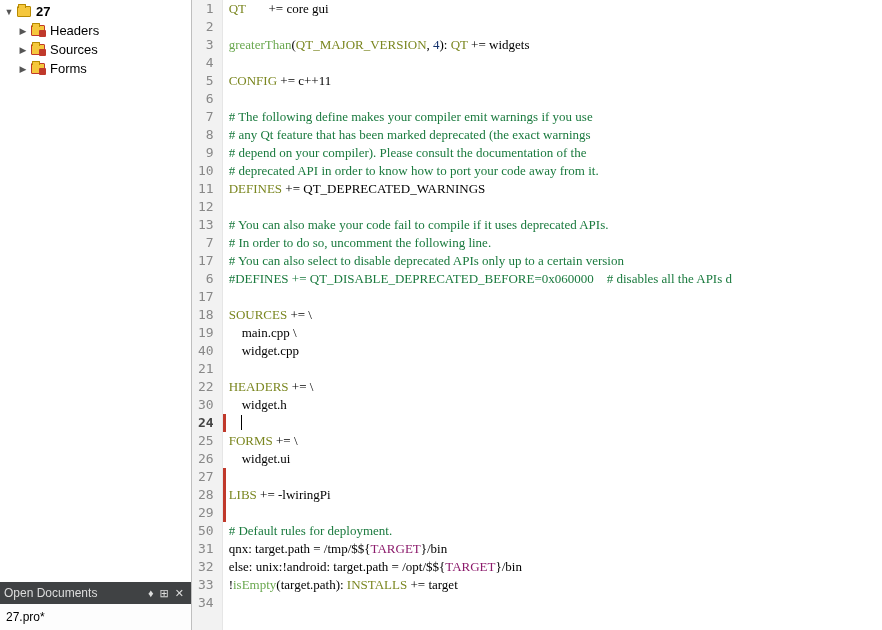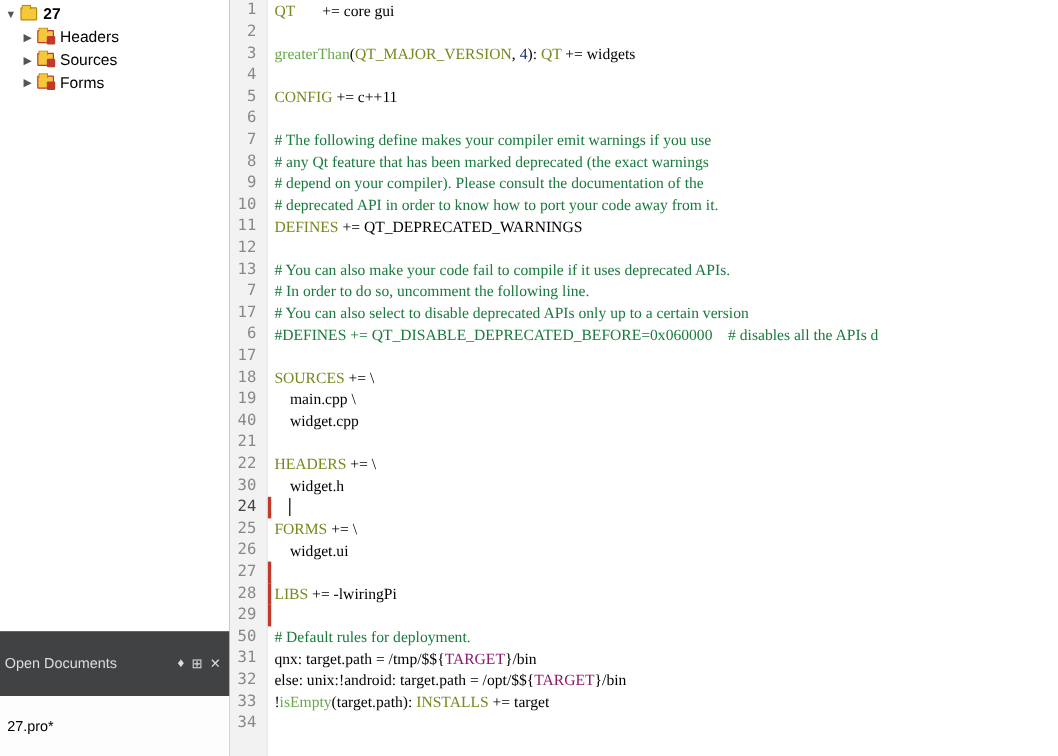--- a/index.html
+++ b/index.html
@@ -13,30 +13,30 @@
 .tree-indent { display: inline-block; width: 14px; }
 .tree-arrow { display: inline-block; width: 10px; text-align: center; font-size: 9px; color: #555; margin-right: 2px; }
 .tree-icon { display: inline-flex; width: 16px; height: 14px; margin-right: 4px; align-items: center; justify-content: center; }
 .folder-ico { width: 14px; height: 11px; background: #f5c73d; border: 1px solid #b88a00; border-radius: 1px; position: relative; }
 .folder-ico::before { content: ""; position: absolute; top: -3px; left: 0; width: 6px; height: 3px; background: #f5c73d; border: 1px solid #b88a00; border-bottom: none; border-radius: 1px 1px 0 0; }
 .folder-r { border: 1px solid #c0392b; }
 .folder-r::after { content: ""; position: absolute; right: -2px; bottom: -2px; width: 7px; height: 7px; background: #c0392b; border-radius: 1px; }
 .file-ico { width: 12px; height: 14px; background: #fff; border: 1px solid #888; position: relative; }
 .file-ico::after { content: ""; position: absolute; right: -1px; bottom: -1px; width: 7px; height: 7px; background: #5a9d4f; border-radius: 1px; }
 
-.open-docs-header { background: #404244; color: #ddd; display: flex; align-items: center; padding: 20px 4px; font-size: 12px; }
+.open-docs-header { background: #404244; color: #ddd; display: flex; align-items: center; padding: 4px 4px; font-size: 12px; }
 .open-docs-header .spacer { flex: 1; }
 .open-docs-header .ico { padding: 0 3px; cursor: pointer; font-size: 11px; }
 .open-docs-list { background: #fdfdfd; }
-.open-docs-item { padding: 18px 6px; font-size: 12px; cursor: pointer; }
+.open-docs-item { padding: 6px 6px; font-size: 12px; cursor: pointer; }
 
 .editor { flex: 1; display: flex; font-family: "DejaVu Sans Mono", Consolas, monospace; font-size: 13px; line-height: 18px; background: #fff; overflow: hidden; }
 .gutter { background: #f2f2f2; color: #888; text-align: right; padding: 0 8px 0 6px; border-right: 1px solid #e6e6e6; user-select: none; }
 .gutter .ln { height: 18px; }
-.gutter .ln.current { color: #444; font-weight: normal; }
+.gutter .ln.current { color: #444; font-weight: bold; }
 .code { flex: 1; padding-left: 6px; white-space: pre; overflow: hidden; }
 .code .line { height: 18px; position: relative; font-family: Liberation Serif, serif; }
 .code .line.changed::before { content: ""; position: absolute; left: -6px; top: 0; width: 3px; height: 18px; background: #c0392b; }
 
 .tok-kw { color: #7a861f; }     
 .tok-fn { color: #6aa84f; }     
 .tok-num { color: #13326d; }    
 .tok-com { color: #1a7a3e; }    
 .tok-tgt { color: #8b1a6b; }    
 .tok-txt { color: #000; }

